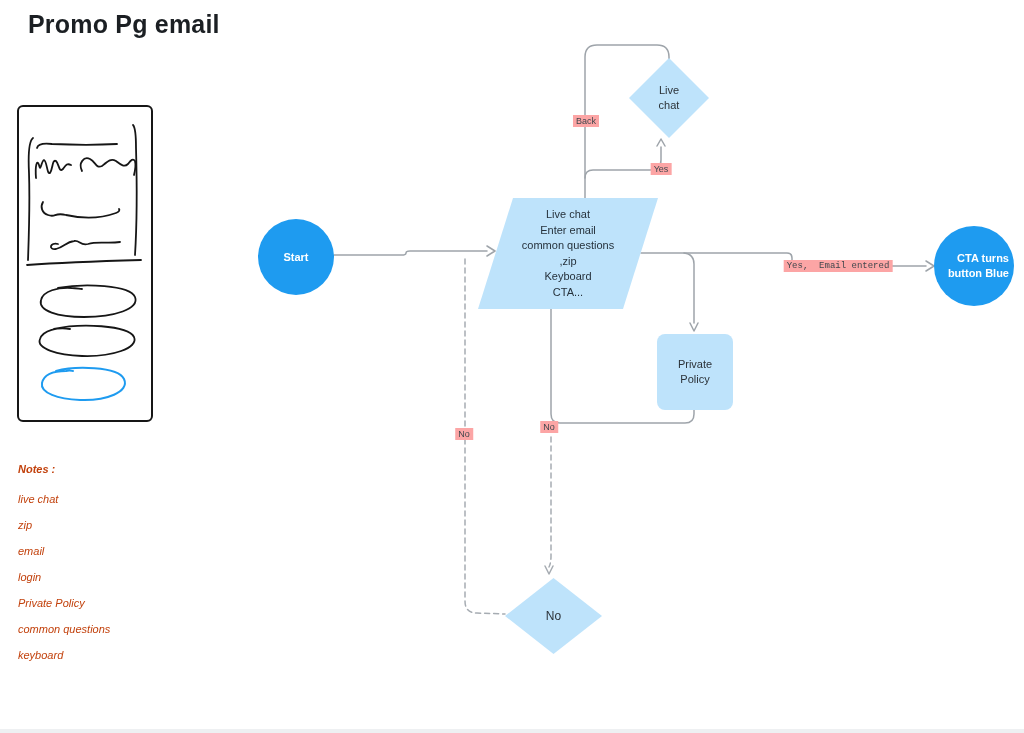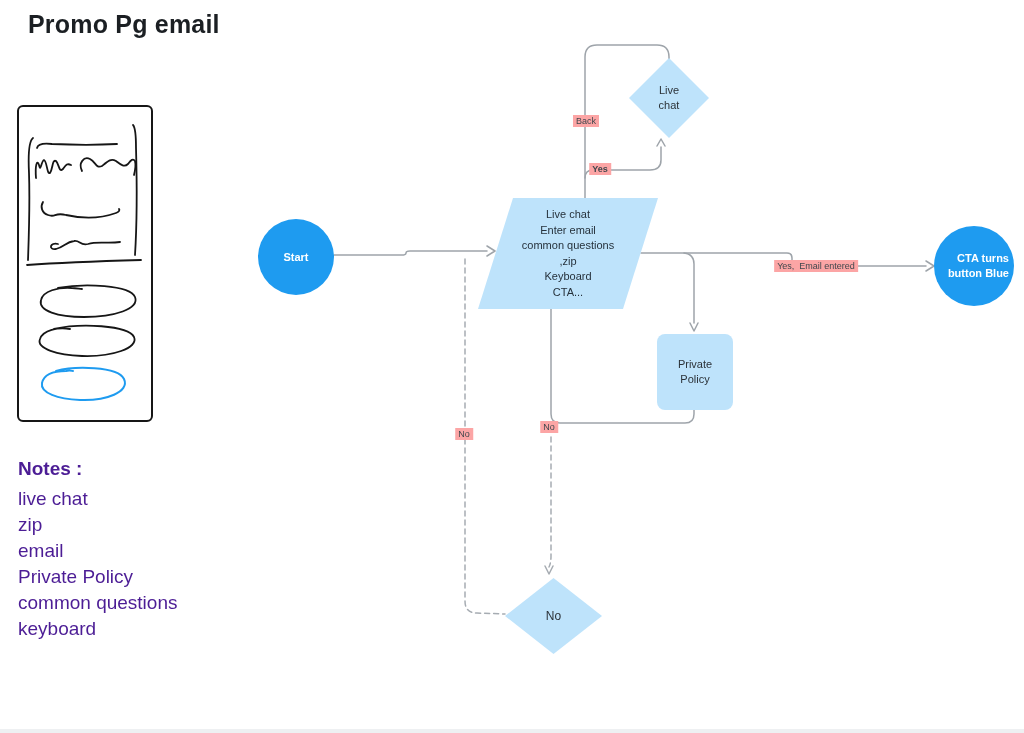--- a/index.html
+++ b/index.html
@@ -13,21 +13,21 @@
     --dark-text:#2B3238;
   }
   *{margin:0;padding:0;box-sizing:border-box;}
   html,body{width:1024px;height:733px;overflow:hidden;background:#fff;
     font-family:"Liberation Sans","DejaVu Sans",sans-serif;}
   .canvas{position:relative;width:904px;height:733px;background:#fff;}
 
   .page-title{position:absolute;left:28px;top:10px;font-size:25px;font-weight:700;
     color:#1B1F23;letter-spacing:.2px;}
 
-  .notes{position:absolute;left:18px;top:456px;color:#4c1d95;font-size:19px;line-height:26px;}
+  .notes{position:absolute;left:18px;top:456px;color:#c2410c;font-size:11px;line-height:26px;font-style:italic;}
   .notes .heading{font-weight:700;margin-bottom:4px;}
   .notes .item{font-weight:400;}
 
   .sketch{position:absolute;left:14px;top:103px;}
 
   svg.wires{position:absolute;left:0;top:0;pointer-events:none;}
   .wire{fill:none;stroke:var(--connector-gray);stroke-width:1.5;stroke-linecap:round;stroke-linejoin:round;}
   .wire.dashed{stroke:var(--connector-dash);stroke-dasharray:5 4;}
   .arrow{fill:none;stroke:var(--connector-gray);stroke-width:1.5;stroke-linecap:round;stroke-linejoin:round;}
   .arrow.dashed{stroke:var(--connector-dash);}
@@ -68,20 +68,21 @@
       <path d="M40 226 C66 220 114 222 120 234 C125 245 98 254 68 253 C44 252 22 246 26 236 C29 227 44 224 56 226"></path>
     </g>
     <path d="M42 268 C60 263 104 263 110 276 C116 289 92 298 66 297 C44 296 26 290 28 280 C30 271 40 268 52 268 C56 267 58 268 59 268" fill="none" stroke="var(--sketch-blue)" stroke-width="2" stroke-linecap="round"></path>
   </svg>
 
   <div class="notes">
     <div class="heading">Notes :</div>
     <div class="item">live chat</div>
     <div class="item">zip</div>
     <div class="item">email</div>
+    <div class="item">login</div>
     <div class="item">Private Policy</div>
     <div class="item">common questions</div>
     <div class="item">keyboard</div>
   </div>
 
   <svg class="wires" width="1024" height="733" viewBox="0 0 1024 733">
 
     <g>
       <path class="wire" d="M334 255 L402 255 Q406 255 406 253 Q406 251 410 251 L487 251"></path>
       <path class="arrow" d="M487 246 L495 251 L487 256"></path>
@@ -114,22 +115,22 @@
       <path class="wire dashed" d="M465 259 L465 601 Q465 613 477 613 L505 614"></path>
     </g>
 
     <g>
       <path class="wire dashed" d="M551 437 L551 556 Q551 563 549 567"></path>
       <path class="arrow dashed" d="M545 566 L549 574 L553 566"></path>
     </g>
   </svg>
 
   <span class="edge-label" style="left:586px;top:121px;">Back</span>
-  <span class="edge-label" style="left:600px;top:169px;font-weight:bold;">Yes</span>
-  <span class="edge-label" style="left:816px;top:266px;">Yes,  Email entered</span>
+  <span class="edge-label" style="left:661px;top:169px;">Yes</span>
+  <span class="edge-label" style="left:838px;top:266px;font-family:Liberation Mono, monospace;">Yes,  Email entered</span>
   <span class="edge-label" style="left:549px;top:427px;">No</span>
   <span class="edge-label" style="left:464px;top:434px;">No</span>
 
   <div class="node circle" style="left:258px;top:219px;width:76px;height:76px;">
     <span>Start</span>
   </div>
 
   <div class="node light parallelogram" style="left:478px;top:198px;width:180px;height:111px;">
     <div class="form-lines">
       <div>Live chat</div>

